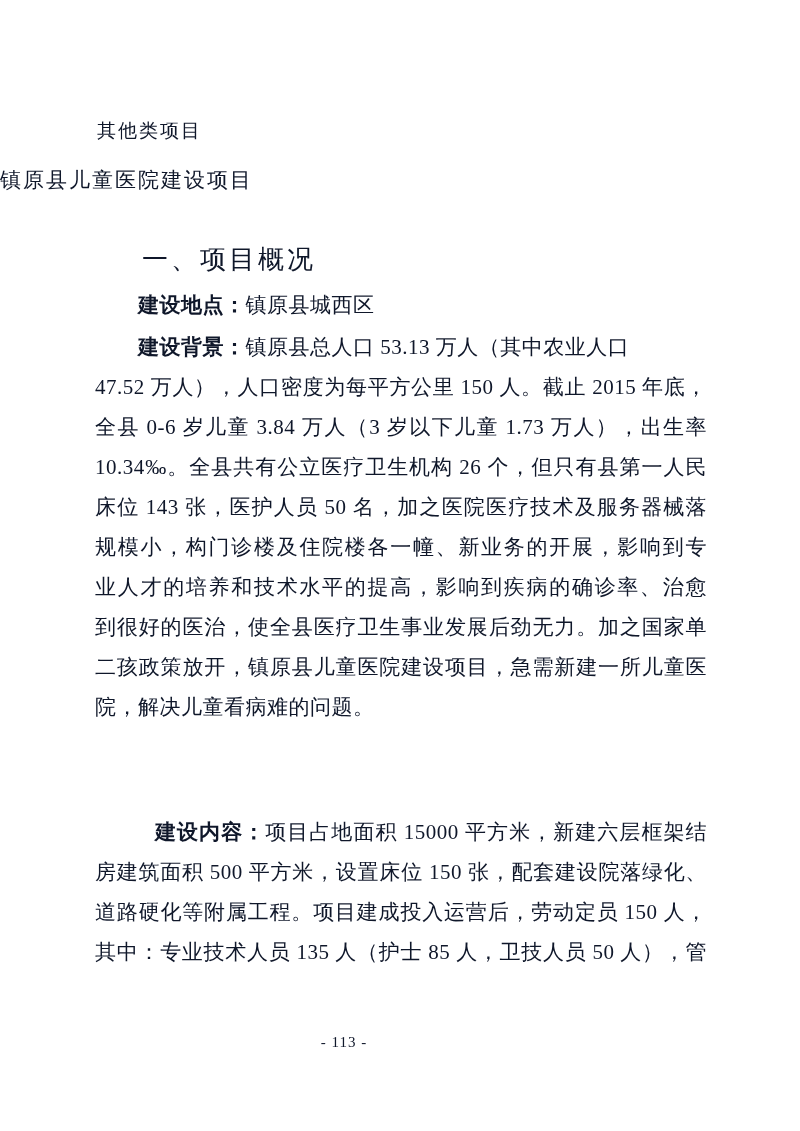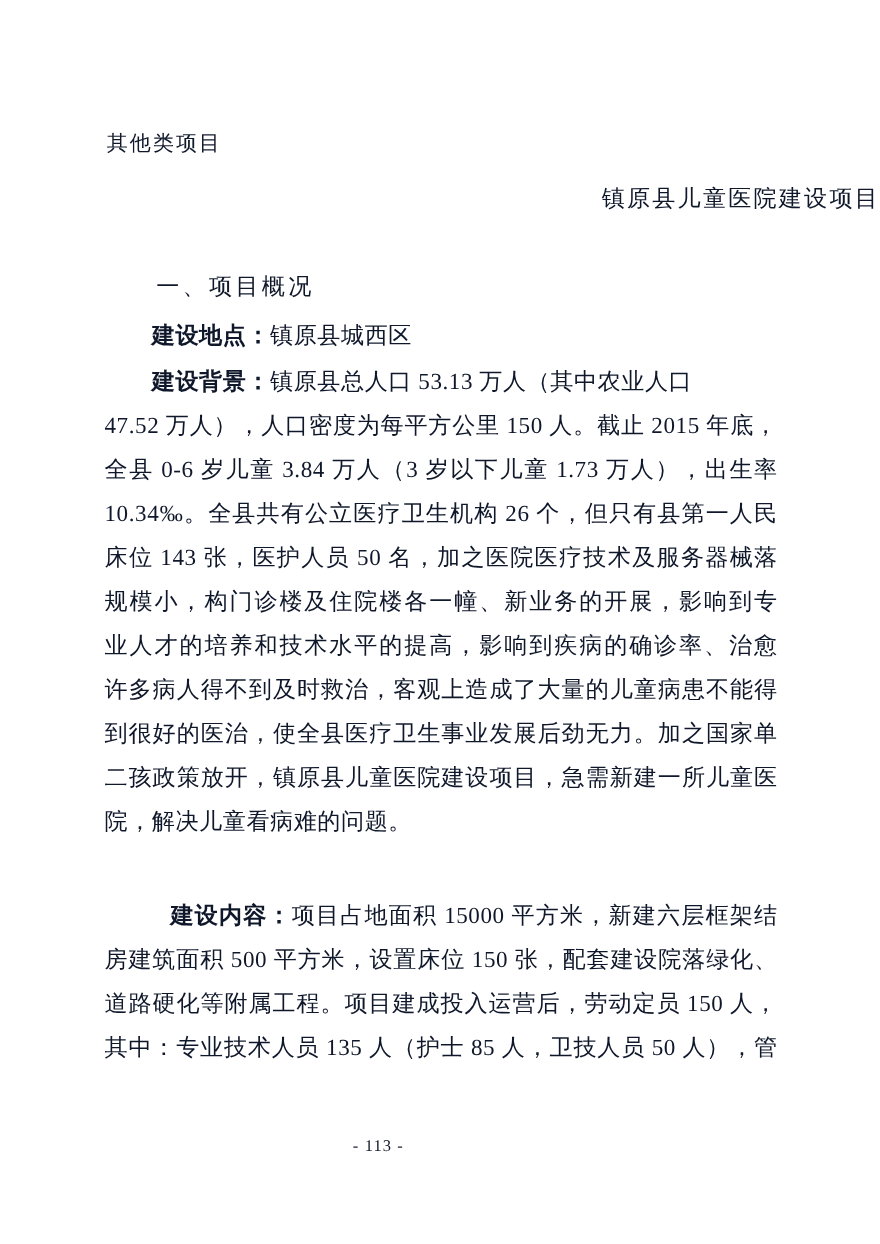--- a/index.html
+++ b/index.html
@@ -22,30 +22,30 @@
     top: 118px;
     font-size: 19px;
     line-height: 26px;
     letter-spacing: 2px;
   }
   .doc-title {
     position: absolute;
     left: 0;
     top: 166px;
     width: 800px;
-    text-align: right;
+    text-align: left;
     font-size: 21px;
     line-height: 28px;
     letter-spacing: 2px;
   }
   .section-heading {
     position: absolute;
     left: 142px;
     top: 246px;
-    font-size: 21px;
+    font-size: 26px;
     line-height: 28px;
     letter-spacing: 3px;
   }
   .body-block {
     position: absolute;
     left: 95px;
     width: 612px;
     font-size: 21px;
   }
   .loc-line { top: 285px; }
@@ -93,21 +93,20 @@
   </div>
 
   <div class="body-block bg-block">
     <div class="line indent-2"><span class="bold-label">建设背景：</span><span>镇原县总人口 53.13 万人（其中农业人口</span></div>
     <div class="line just">47.52 万人），人口密度为每平方公里 150 人。截止 2015 年底，</div>
     <div class="line just">全县 0-6 岁儿童 3.84 万人（3 岁以下儿童 1.73 万人），出生率</div>
     <div class="line just">10.34‰。全县共有公立医疗卫生机构 26 个，但只有县第一人民</div>
     <div class="line just">床位 143 张，医护人员 50 名，加之医院医疗技术及服务器械落后，</div>
     <div class="line just">规模小，构门诊楼及住院楼各一幢、新业务的开展，影响到专</div>
     <div class="line just">业人才的培养和技术水平的提高，影响到疾病的确诊率、治愈率，</div>
-    <div class="line just">许多病人得不到及时救治，客观上造成了大量的儿童病患不能得</div>
     <div class="line just">到很好的医治，使全县医疗卫生事业发展后劲无力。加之国家单独</div>
     <div class="line just">二孩政策放开，镇原县儿童医院建设项目，急需新建一所儿童医</div>
     <div class="line">院，解决儿童看病难的问题。</div>
   </div>
 
   <div class="body-block ct-block">
     <div class="line just indent-3"><span class="bold-label">建设内容：</span><span>项目占地面积 15000 平方米，新建六层框架结</span></div>
     <div class="line just">房建筑面积 500 平方米，设置床位 150 张，配套建设院落绿化、</div>
     <div class="line just">道路硬化等附属工程。项目建成投入运营后，劳动定员 150 人，</div>
     <div class="line just">其中：专业技术人员 135 人（护士 85 人，卫技人员 50 人），管</div>

